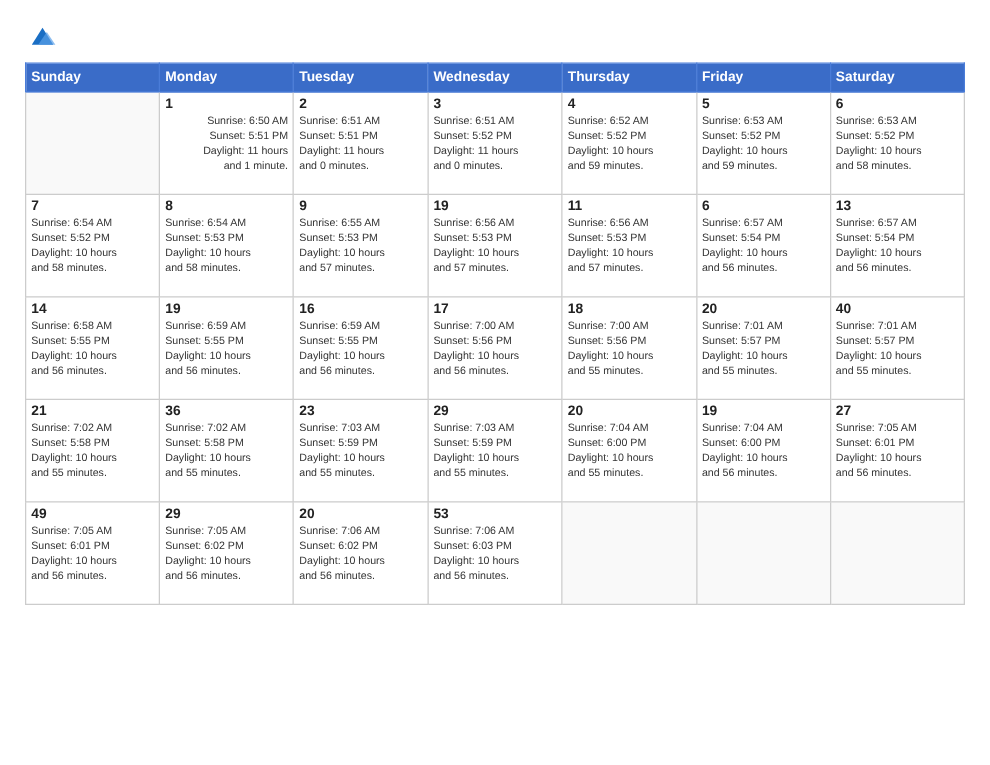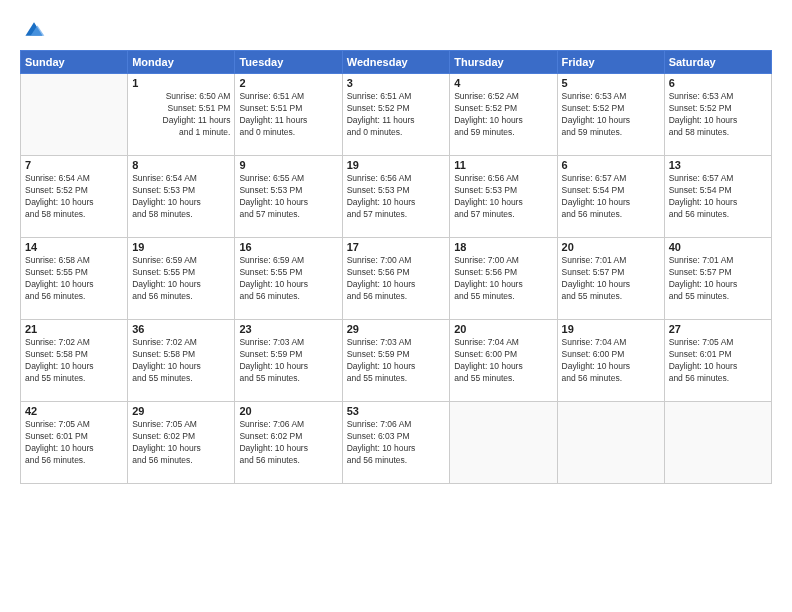--- a/index.html
+++ b/index.html
@@ -318,21 +318,21 @@
           <td>
             <div class="day-num">27</div>
             <div class="day-info" style="white-space: pre-line;">Sunrise: 7:05 AM
 Sunset: 6:01 PM
 Daylight: 10 hours
 and 56 minutes.</div>
           </td>
         </tr>
         <tr class="week-row">
           <td>
-            <div class="day-num">42</div>
+            <div class="day-num">49</div>
             <div class="day-info" style="white-space: pre-line;">Sunrise: 7:05 AM
 Sunset: 6:01 PM
 Daylight: 10 hours
 and 56 minutes.</div>
           </td>
           <td>
             <div class="day-num">29</div>
             <div class="day-info" style="white-space: pre-line;">Sunrise: 7:05 AM
 Sunset: 6:02 PM
 Daylight: 10 hours

